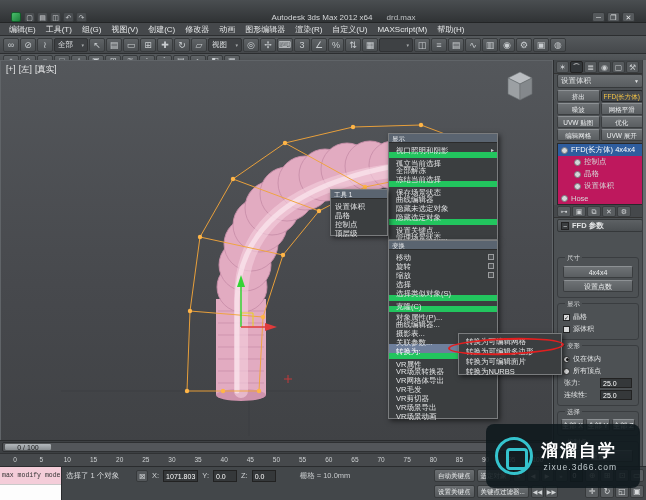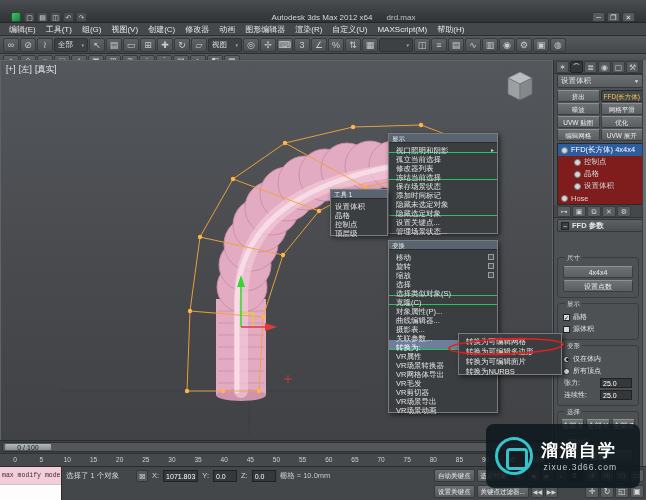--- a/index.html
+++ b/index.html
@@ -60,21 +60,21 @@
   line-height:11px;padding-left:3px}
 #objcolor{width:11px;height:11px;background:var(--object-pink);border:1px solid #1d1d1d}
 #modlist{height:14px;margin:0 3px 2px;background:linear-gradient(#6b6f72,#595d60);border:1px solid #36393b;
   border-radius:2px;display:flex;align-items:center;justify-content:space-between;padding:0 3px;font-size:7.5px}
 #modlist .ddarr{font-size:5px}
 #modgrid{display:grid;grid-template-columns:1fr 1fr;gap:1px;padding:0 3px 2px}
 .modbtn{height:12px;background:linear-gradient(#6e7275,#5a5e61);border:1px solid #3a3d3f;border-top-color:#8d9194;
   border-radius:2px;font-size:6.5px;line-height:11px;text-align:center;color:#eceeef;
   white-space:nowrap;overflow:hidden}
 .modbtn.on{background:#45494d;color:#f4c445;border-color:#26282a}
-#stack{height:62px;margin:0 3px;background:#7f1d1d;border:1px solid #28292b;overflow:hidden}
+#stack{height:62px;margin:0 3px;background:#be185d;border:1px solid #28292b;overflow:hidden}
 .srow{height:12px;display:flex;align-items:center;gap:3px;padding:0 3px;color:#d6d8d9;white-space:nowrap}
 .srow.sel{background:var(--selection-blue);color:#fff}
 .srow .bulb{width:7px;height:7px;border-radius:50%;background:#d3d7d9;border:1px solid #76797b;flex:0 0 auto}
 #stacktools{height:13px;display:flex;align-items:center;gap:1px;padding:1px 3px;background:#45484b;
   border-bottom:1px solid #333}
 .stbtn{width:14px;height:11px;background:#595d60;border:1px solid #3a3d3f;border-radius:2px;
   font-size:7px;line-height:10px;text-align:center;color:#cfd2d4}
 #rollhead{height:13px;margin:1px 3px;background:linear-gradient(#5d6164,#4b4f52);border:1px solid #35383a;
   border-radius:2px;display:flex;align-items:center;gap:3px;padding:0 3px;font-weight:bold;font-size:7.5px}
 #rollhead .rminus{width:8px;height:8px;background:#3a3d3f;border:1px solid #222;line-height:7px;
@@ -115,42 +115,42 @@
   font-size:6.5px;line-height:17px;padding:0 2px;white-space:nowrap;overflow:hidden}
 #lis-white{height:17px;background:#fdfdfd;border-top:1px solid #c9c9c9}
 #sb-mid{flex:1;min-width:0;padding:0 4px}
 .sbrow{height:17px;display:flex;align-items:center;gap:4px;white-space:nowrap;overflow:hidden}
 #selstatus{color:#d8dadc;font-size:7.5px;width:66px;flex:0 0 auto}
 #locktoggle{width:12px;height:12px;background:#54585b;border:1px solid #36393b;border-radius:2px;
   color:#cdd0d2;font-size:8px;line-height:11px;text-align:center;flex:0 0 auto}
 .clab{color:#cfd2d4;font-size:7.5px}
 .cval{height:12px;background:#35383a;border:1px solid #222;color:#fff;font-size:7px;line-height:11px;
   padding:0 2px;min-width:24px}
-#gridlabel{color:#c7cacc;font-size:7.5px;margin-left:0}
+#gridlabel{color:#c7cacc;font-size:7.5px;margin-left:20px}
 #prompt{color:#e4e6e7;font-size:7.5px}
 #timetag{color:#b7babc;font-size:7px;margin-left:10px;background:#3b3e41;border:1px solid #2c2e30;
   padding:1px 3px;border-radius:2px}
 #sb-right{flex:0 0 auto;width:214px;padding:1px 2px;display:flex;flex-direction:column;gap:1px}
 .sbr{display:flex;align-items:center;gap:2px;height:15px}
 .keybtn{height:13px;padding:0 3px;background:linear-gradient(#6b6f72,#55595c);border:1px solid #36393b;
   border-radius:2px;color:#eceeef;font-size:6.5px;line-height:12px;white-space:nowrap}
 .pb2{width:13px;height:13px;background:#55595c;border:1px solid #36393b;border-radius:2px;color:#d2d5d7;
   font-size:6px;line-height:12px;text-align:center}
 #timefield{width:22px;height:13px;background:#35383a;border:1px solid #222;color:#fff;font-size:7px;
   line-height:12px;padding-left:2px}
 .navi{width:14px;height:13px;background:#5a5e61;border:1px solid #36393b;border-radius:2px;color:#d8dadc;
   font-size:8px;line-height:12px;text-align:center}
 
 
 .qmenu{position:absolute;background:#3b3e40;border:1px solid #7a7c7e;box-shadow:2px 2px 5px rgba(0,0,0,.55);z-index:30}
 .qhead{height:9px;background:#5a6470;color:#eceef0;font-size:6.5px;line-height:9px;padding:0 3px;
   border-bottom:1px solid #2b2b2b}
 .qrow{height:9px;line-height:9px;font-size:7.5px;color:#e3e4e5;padding:5px 3px 0 7px;display:flex;
   justify-content:space-between;align-items:center;white-space:nowrap}
-.qrow.sep{border-top:1px solid #22c55e}
+.qrow.sep{border-top:6px solid #22c55e}
 .qrow.active{background:#6e7f9c;color:#fff}
 .qr{display:flex;align-items:center;gap:2px}
 .qarrow{font-size:6px;color:#c5c7c9}
 .qbox{width:6px;height:6px;border:1px solid #9a9c9e;background:#4a4d4f}
 #quad-display{left:388px;top:133px;width:110px}
 #quad-tools{left:330px;top:189px;width:58px}
 #quad-tools .qrow{padding-left:4px}
 #quad-transform{left:388px;top:240px;width:110px}
 #convert-submenu{left:458px;top:333px;width:104px;z-index:35}
 #convert-submenu .qrow{height:10px;line-height:10px}
@@ -563,33 +563,33 @@
         <span class="ql">视口照明和阴影</span>
         <span class="qr">
           <span class="qarrow">▸</span>
         </span>
       </div>
       <div class="qrow sep">
         <span class="ql">孤立当前选择</span>
         <span class="qr"></span>
       </div>
       <div class="qrow">
-        <span class="ql">修改器列表</span>
+        <span class="ql">全部解冻</span>
         <span class="qr"></span>
       </div>
       <div class="qrow">
         <span class="ql">冻结当前选择</span>
         <span class="qr"></span>
       </div>
       <div class="qrow sep">
         <span class="ql">保存场景状态</span>
         <span class="qr"></span>
       </div>
       <div class="qrow">
-        <span class="ql">添加时间标记</span>
+        <span class="ql">曲线编辑器</span>
         <span class="qr"></span>
       </div>
       <div class="qrow">
         <span class="ql">隐藏未选定对象</span>
         <span class="qr"></span>
       </div>
       <div class="qrow">
         <span class="ql">隐藏选定对象</span>
         <span class="qr"></span>
       </div>

